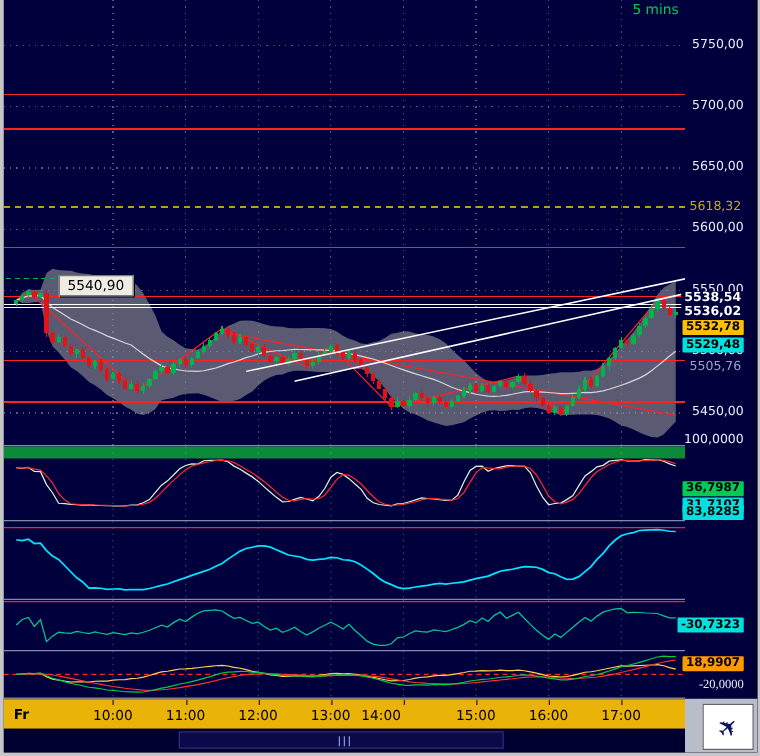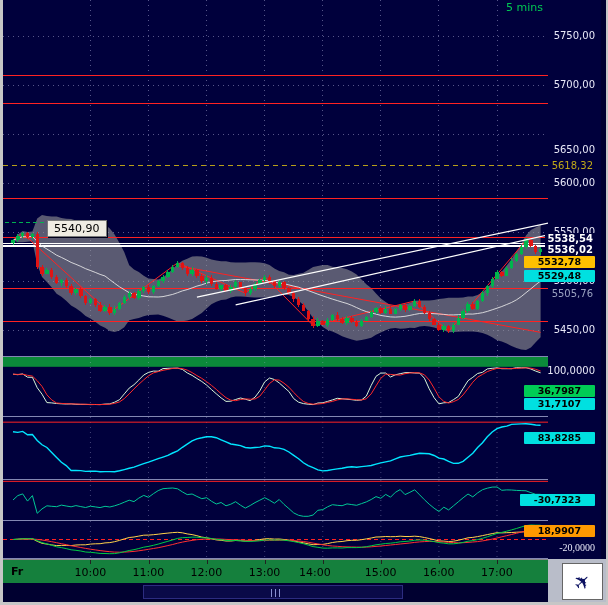--- a/index.html
+++ b/index.html
@@ -9,25 +9,25 @@
   svg{position:absolute;left:0;}
   #mainChart{top:0;}
   #p1{top:357px;} #p2{top:417px;} #p3{top:480px;} #p4{top:521px;}
   .sep{position:absolute;left:0;width:545px;height:1px;background:#9aa0c8;opacity:.85;}
   #tfLabel{position:absolute;left:503px;top:1px;color:#00c853;font-size:11px;}
   #tooltip{position:absolute;left:44px;top:220px;background:#efece3;border:1px solid #7a7a7a;
            box-shadow:1px 1px 0 #00001a;padding:1px 6px;font-size:11px;color:#000;white-space:nowrap;}
   #priceAxis{position:absolute;left:545px;top:0;width:53px;height:434px;background:#00003c;}
   #vScroll{position:absolute;left:598px;top:0;width:5px;height:559px;background:#000030;}
   .axlab{position:absolute;right:6px;font-size:10px;line-height:12px;color:#e8e8f8;white-space:nowrap;}
-  .tag{font-weight:bold;color:#000;padding:0 14px;font-size:9.5px;border-radius:1px;}
+  .tag{font-weight:bold;color:#000;padding:0 3px;font-size:9.5px;border-radius:1px;}
   .whitebold{font-weight:bold;color:#fff;background:#00003c;padding:0 2px;}
   .yellowtext{color:#c0a818;background:#00003c;padding:0 2px;}
   .graytext{color:#9aa2c0;background:#00003c;padding:0 2px;}
-  #timeAxis{position:absolute;left:0;top:559px;width:545px;height:24px;background:#15803d;border-top:1px solid #888;box-sizing:border-box;}
+  #timeAxis{position:absolute;left:0;top:559px;width:545px;height:24px;background:#eab308;border-top:1px solid #888;box-sizing:border-box;}
   .hour{position:absolute;top:6px;font-size:11px;color:#000;}
   .ttick{position:absolute;top:0;width:1px;height:4px;background:#222;}
   #dayLabel{position:absolute;left:8px;top:5px;font-size:11px;font-weight:bold;color:#000;}
   #hScroll{position:absolute;left:0;top:583px;width:545px;height:19px;background:#000030;}
   #hThumb{position:absolute;left:140px;top:2px;width:260px;height:14px;background:#0a0a48;border:1px solid #2c2c80;box-sizing:border-box;}
   .grip{position:absolute;top:3px;width:1px;height:8px;background:#8890d0;}
   #corner{position:absolute;left:545px;top:559px;width:58px;height:43px;background:#b9bdc9;}
   #jetBtn{position:absolute;right:3px;top:4px;width:39px;height:35px;background:#fff;border:1px solid #666;
           display:flex;align-items:center;justify-content:center;cursor:pointer;}
   #jetIcon{font-size:20px;color:#0a1060;transform:rotate(-42deg);}
@@ -353,52 +353,52 @@
       <line x1="0" y1="18.5" x2="545" y2="18.5" stroke="#ff2222" stroke-width="1" stroke-dasharray="4 3"></line>
       <polyline points="10.0,18.5 14.8,18.2 19.7,17.8 24.5,17.9 29.4,17.7 34.2,20.3 39.0,22.3 43.9,23.1 48.7,23.9 53.6,24.6 58.4,24.4 63.2,24.4 68.1,24.6 72.9,24.0 77.8,23.8 82.6,23.8 87.4,23.1 92.3,22.8 97.1,22.7 102.0,21.9 106.8,21.6 111.6,20.7 116.5,19.4 121.3,17.9 126.2,16.5 131.0,16.0 135.8,15.1 140.7,14.2 145.5,14.1 150.4,13.7 155.2,13.2 160.0,12.6 164.9,12.1 169.7,11.6 174.6,11.3 179.4,11.8 184.2,12.9 189.1,13.6 193.9,14.7 198.8,16.1 203.6,16.8 208.4,17.8 213.3,18.9 218.1,19.3 223.0,20.0 227.8,20.0 232.6,19.5 237.5,19.7 242.3,20.1 247.2,19.9 252.0,19.3 256.8,18.6 261.7,17.8 266.5,17.7 271.4,18.1 276.2,18.0 281.0,18.5 285.9,19.1 290.7,20.0 295.6,20.9 300.4,21.8 305.2,22.8 310.1,23.7 314.9,23.5 319.8,23.4 324.6,22.6 329.4,21.5 334.3,20.8 339.1,20.5 344.0,19.7 348.8,19.3 353.6,19.3 358.5,18.7 363.3,17.9 368.2,17.0 373.0,16.0 377.8,15.9 382.7,15.5 387.5,15.7 392.4,15.6 397.2,15.2 402.0,15.5 406.9,15.5 411.7,15.2 416.6,15.6 421.4,16.5 426.2,17.5 431.1,18.7 435.9,19.9 440.8,20.1 445.6,20.6 450.4,20.2 455.3,19.3 460.1,18.1 465.0,16.8 469.8,16.4 474.6,15.6 479.5,14.6 484.3,13.6 489.2,12.6 494.0,11.7 498.8,11.9 503.7,11.7 508.5,11.5 513.4,11.2 518.2,11.0 523.0,10.7 527.9,11.6 532.7,13.1 537.6,14.3 " fill="none" stroke="#ffd24a" stroke-width="1"></polyline>
       <polyline points="10.0,18.5 14.8,18.4 19.7,18.3 24.5,18.2 29.4,18.1 34.2,18.4 39.0,19.0 43.9,19.8 48.7,20.7 53.6,21.7 58.4,22.7 63.2,23.7 68.1,24.7 72.9,25.6 77.8,26.5 82.6,27.4 87.4,28.2 92.3,28.9 97.1,29.6 102.0,30.2 106.8,30.7 111.6,31.1 116.5,31.2 121.3,31.1 126.2,30.8 131.0,30.4 135.8,29.8 140.7,29.1 145.5,28.3 150.4,27.5 155.2,26.7 160.0,25.7 164.9,24.6 169.7,23.5 174.6,22.2 179.4,21.1 184.2,20.2 189.1,19.4 193.9,18.7 198.8,18.3 203.6,18.1 208.4,17.9 213.3,18.0 218.1,18.1 223.0,18.4 227.8,18.6 232.6,18.8 237.5,19.0 242.3,19.3 247.2,19.5 252.0,19.6 256.8,19.7 261.7,19.5 266.5,19.4 271.4,19.3 276.2,19.3 281.0,19.2 285.9,19.4 290.7,19.6 295.6,20.0 300.4,20.5 305.2,21.2 310.1,22.1 314.9,22.9 319.8,23.8 324.6,24.5 329.4,25.0 334.3,25.3 339.1,25.7 344.0,25.9 348.8,26.0 353.6,26.1 358.5,26.2 363.3,26.1 368.2,25.8 373.0,25.4 377.8,25.0 382.7,24.5 387.5,24.0 392.4,23.5 397.2,23.0 402.0,22.5 406.9,22.0 411.7,21.4 416.6,20.9 421.4,20.6 426.2,20.4 431.1,20.5 435.9,20.7 440.8,21.0 445.6,21.3 450.4,21.6 455.3,21.8 460.1,21.7 465.0,21.4 469.8,21.0 474.6,20.6 479.5,19.9 484.3,19.1 489.2,18.1 494.0,17.0 498.8,15.8 503.7,14.7 508.5,13.5 513.4,12.3 518.2,11.1 523.0,9.8 527.9,8.6 532.7,7.7 537.6,7.0 " fill="none" stroke="#ff3030" stroke-width="1"></polyline>
       <polyline points="10.0,18.5 14.8,18.2 19.7,17.8 24.5,17.8 29.4,17.6 34.2,19.6 39.0,21.6 43.9,22.9 48.7,24.3 53.6,25.8 58.4,26.6 63.2,27.6 68.1,28.8 72.9,29.3 77.8,30.0 82.6,31.0 87.4,31.3 92.3,31.8 97.1,32.4 102.0,32.5 106.8,32.7 111.6,32.6 116.5,31.8 121.3,30.7 126.2,29.5 131.0,28.7 135.8,27.5 140.7,26.2 145.5,25.4 150.4,24.3 155.2,23.1 160.0,21.7 164.9,20.3 169.7,18.9 174.6,17.4 179.4,16.7 184.2,16.5 189.1,16.1 193.9,16.2 198.8,16.7 203.6,16.9 208.4,17.5 213.3,18.3 218.1,18.7 223.0,19.4 227.8,19.6 232.6,19.5 237.5,19.8 242.3,20.3 247.2,20.4 252.0,20.2 256.8,19.7 261.7,19.1 266.5,18.9 271.4,19.1 276.2,18.9 281.0,19.2 285.9,19.8 290.7,20.6 295.6,21.6 300.4,22.7 305.2,24.1 310.1,25.6 314.9,26.3 319.8,27.1 324.6,27.2 329.4,26.9 334.3,26.9 339.1,27.0 344.0,26.6 348.8,26.6 353.6,26.6 358.5,26.3 363.3,25.7 368.2,24.8 373.0,23.8 377.8,23.2 382.7,22.5 387.5,22.2 392.4,21.6 397.2,20.8 402.0,20.5 406.9,20.0 411.7,19.2 416.6,19.0 421.4,19.2 426.2,19.8 431.1,20.6 435.9,21.6 440.8,22.1 445.6,22.8 450.4,22.8 455.3,22.3 460.1,21.4 465.0,20.2 469.8,19.6 474.6,18.6 479.5,17.3 484.3,15.8 489.2,14.1 494.0,12.4 498.8,11.4 503.7,10.2 508.5,8.9 513.4,7.5 518.2,6.0 523.0,4.6 527.9,4.0 532.7,4.2 537.6,4.2 " fill="none" stroke="#00cc44" stroke-width="1"></polyline>
     </svg>
   <div class="sep" style="top:558px"></div>
 
   <div id="priceAxis">
       <div class="axlab" style="top: 30px;">5750,00</div>
       <div class="axlab" style="top: 79px; padding-left: 10px;">5700,00</div>
-      <div class="axlab" style="top: 144px; padding-left: 24px;">5650,00</div>
+      <div class="axlab" style="top: 128px; padding-left: 24px;">5650,00</div>
       <div class="axlab" style="top: 177px;">5600,00</div>
       <div class="axlab" style="top: 226px;">5550,00</div>
       <div class="axlab" style="top: 275px;">5500,00</div>
       <div class="axlab" style="top: 324px;">5450,00</div>
       <div class="axlab yellowtext" style="top: 160px;">5618,32</div>
       <div class="axlab whitebold" style="top: 233px;">5538,54</div>
       <div class="axlab whitebold" style="top: 244px;">5536,02</div>
       <div class="axlab tag" style="top: 256px; background: rgb(255, 192, 0);">5532,78</div>
       <div class="axlab tag" style="top: 270px; background: rgb(0, 224, 224);">5529,48</div>
       <div class="axlab graytext" style="top: 288px;">5505,76</div>
-      <div class="axlab" style="top: 365px; text-align: right;">100,0000</div>
+      <div class="axlab" style="top: 346px; text-align: right;">100,0000</div>
       <div class="axlab tag" style="top: 385px; background: rgb(0, 204, 85);">36,7987</div>
       <div class="axlab tag" style="top: 398px; background: rgb(0, 224, 224);">31,7107</div>
-      <div class="axlab tag" style="top: 432px; background: rgb(0, 224, 224);">83,8285</div>
+      <div class="axlab tag" style="top: 404px; background: rgb(0, 224, 224);">83,8285</div>
       <div class="axlab tag" style="top: 494px; background: rgb(0, 224, 224);">-30,7323</div>
       <div class="axlab tag" style="top: 525px; background: rgb(255, 153, 0);">18,9907</div>
       <div class="axlab" style="top: 542px; font-family: Liberation Serif, serif;">-20,0000</div>
     </div>
   <div id="vScroll"></div>
 
   <div id="timeAxis">
     <span id="dayLabel">Fr</span>
   <span class="hour" style="left: 71.44px;">10:00</span>
       <div class="ttick" style="left: 87.44px;"></div>
       <span class="hour" style="left: 129.52px;">11:00</span>
       <div class="ttick" style="left: 145.52px;"></div>
       <span class="hour" style="left: 187.6px;">12:00</span>
       <div class="ttick" style="left: 203.6px;"></div>
       <span class="hour" style="left: 245.68px;">13:00</span>
       <div class="ttick" style="left: 261.68px;"></div>
-      <span class="hour" style="left: 296px;">14:00</span>
+      <span class="hour" style="left: 286px;">14:00</span>
       <div class="ttick" style="left: 319.76px;"></div>
       <span class="hour" style="left: 361.84px;">15:00</span>
       <div class="ttick" style="left: 377.84px;"></div>
       <span class="hour" style="left: 419.92px;">16:00</span>
       <div class="ttick" style="left: 435.92px;"></div>
       <span class="hour" style="left: 478px;">17:00</span>
       <div class="ttick" style="left: 494px;"></div>
     </div>
 
   <div id="hScroll">

